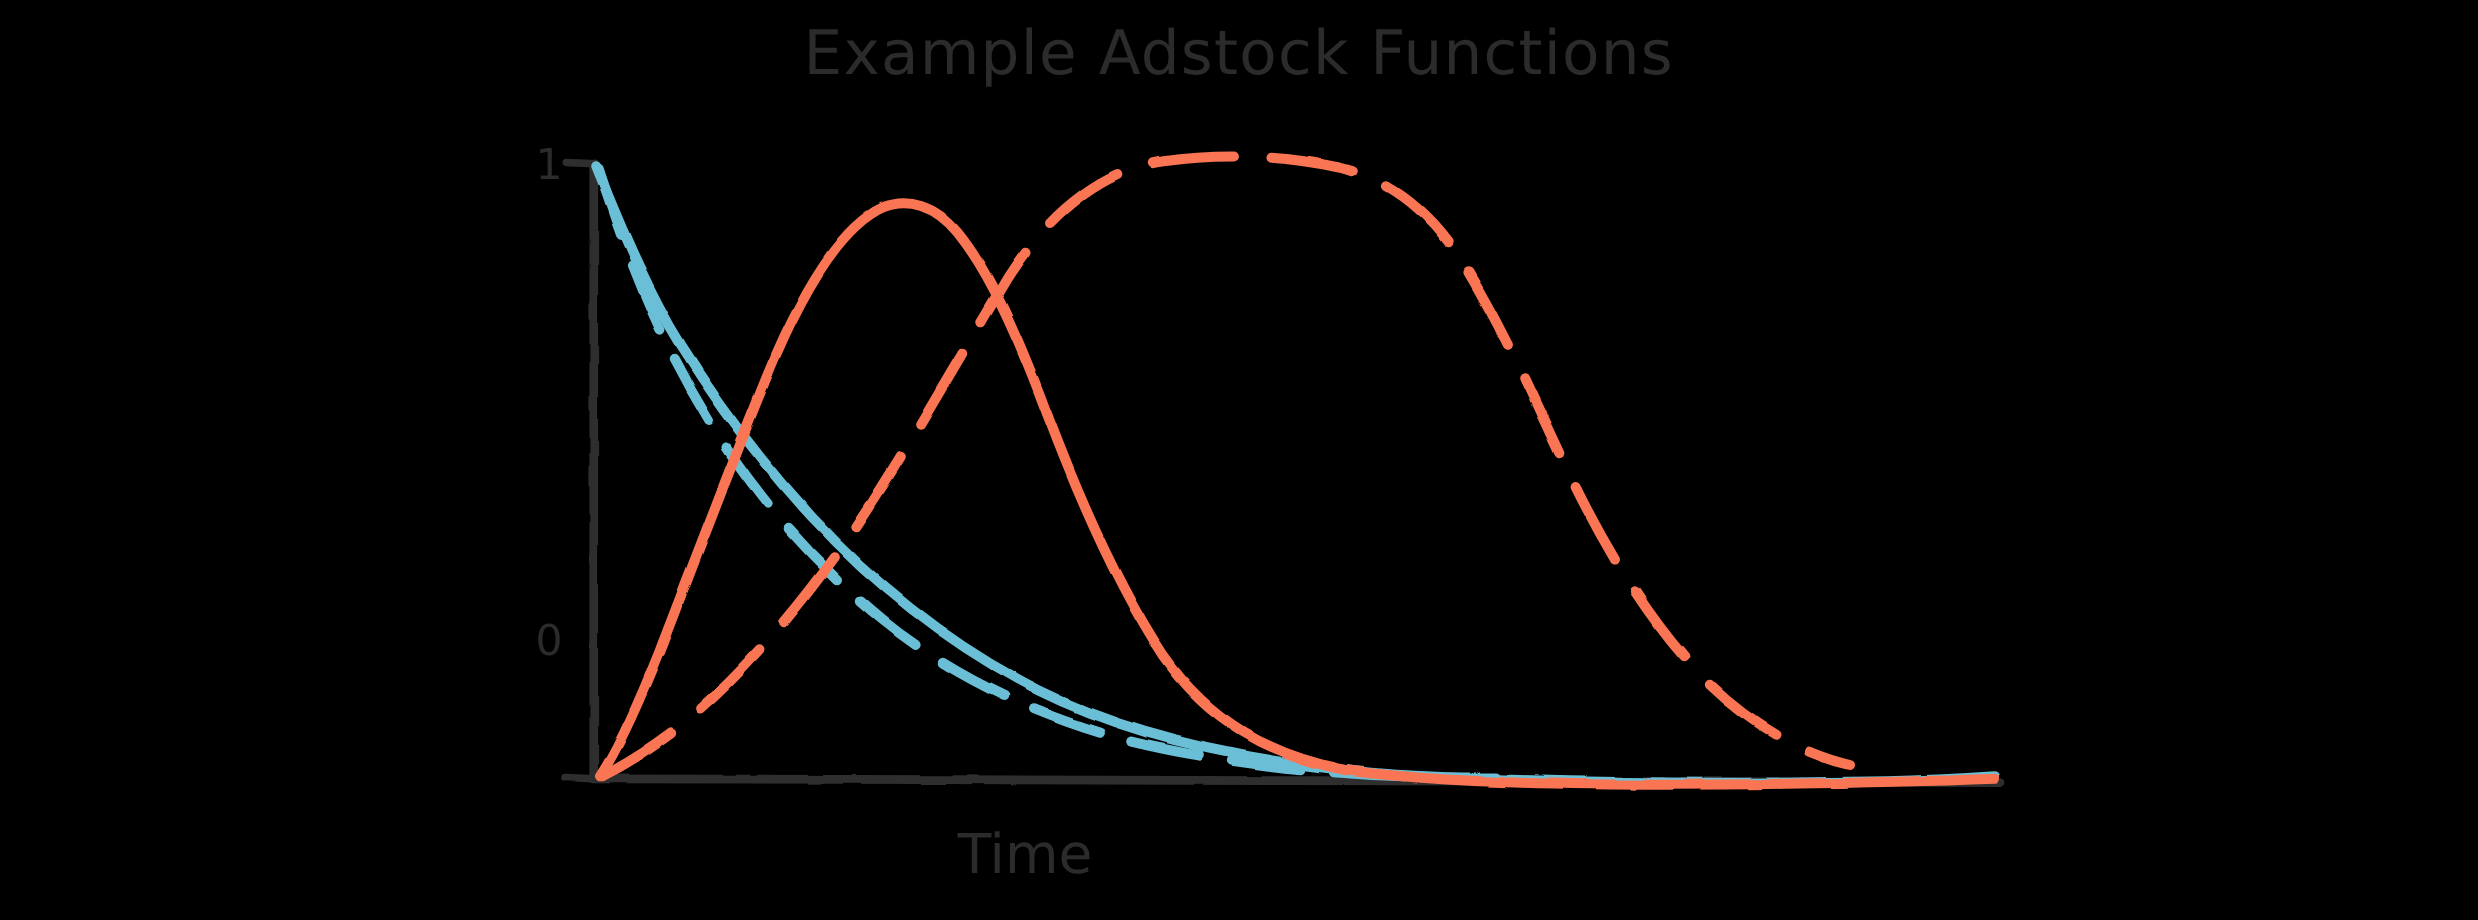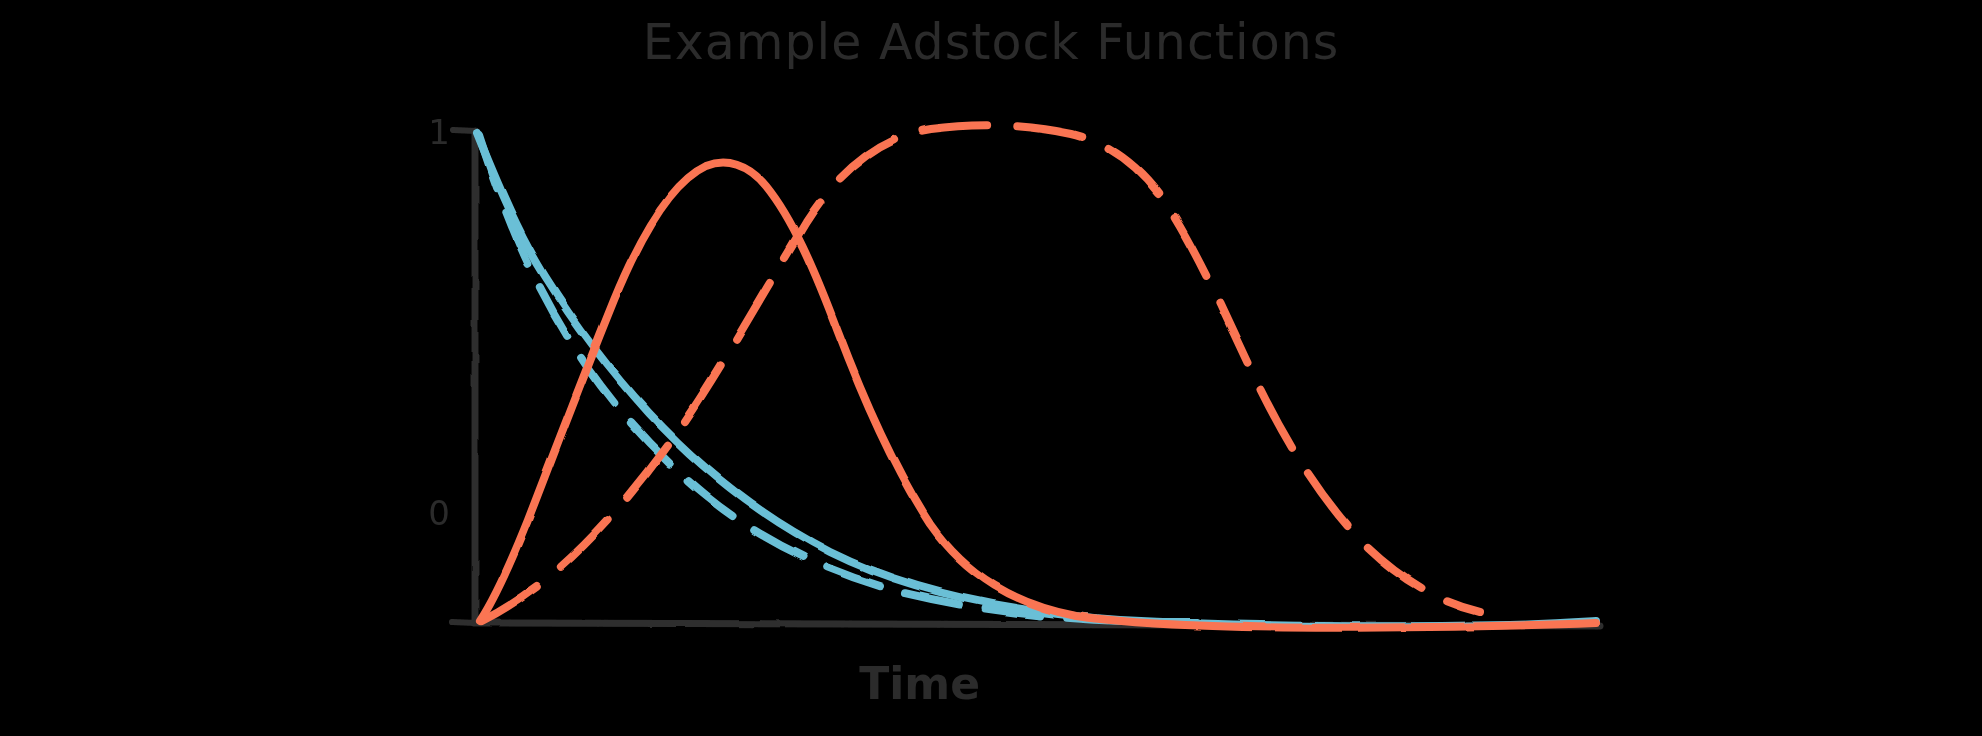--- a/index.html
+++ b/index.html
@@ -35,29 +35,28 @@
     text-align: center;
     color: #2b2b2b;
     font-family: "DejaVu Sans", sans-serif;
     font-size: 49px;
     letter-spacing: 1px;
     white-space: nowrap;
     -webkit-font-smoothing: antialiased;
   }
   .axis-xlabel {
     position: absolute;
-    left: 740px;
+    left: 700px;
     top: 658px;
     width: 240px;
-    text-align: right;
+    text-align: center;
     color: #2b2b2b;
     font-family: "DejaVu Sans", sans-serif;
     font-size: 44px;
     white-space: nowrap;
-    font-weight: bold;
   }
   .ytick-label {
     position: absolute;
     color: #2b2b2b;
     font-family: "DejaVu Sans", sans-serif;
     font-size: 34px;
     text-align: right;
     width: 40px;
   }
   #ytick-1 { left: 410px; top: 112px; }

